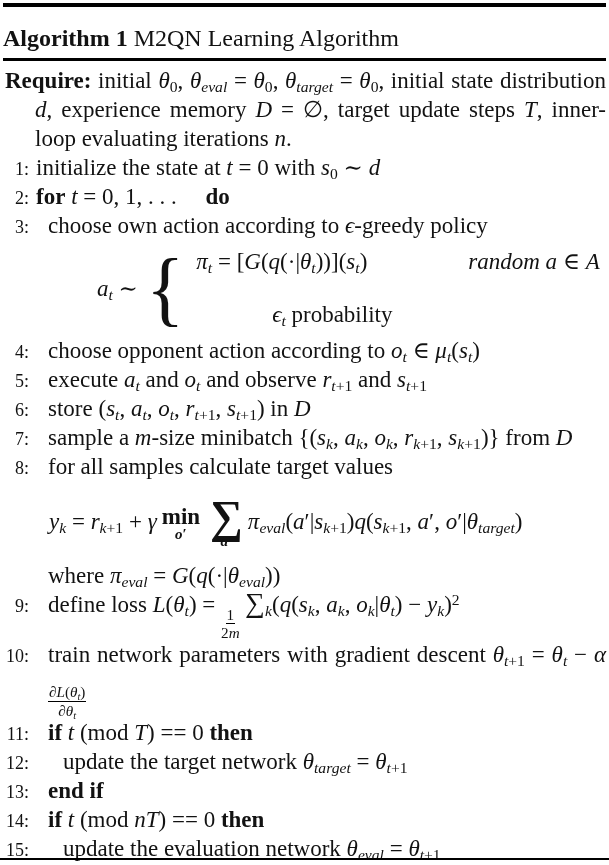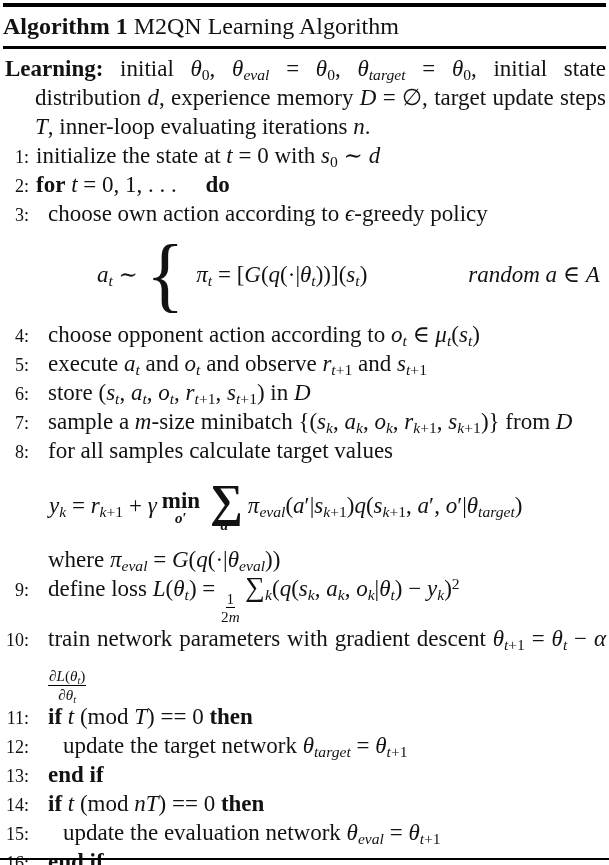--- a/index.html
+++ b/index.html
@@ -9,21 +9,21 @@
     font-family:"Liberation Serif","DejaVu Serif",serif;
     font-size:23px; box-sizing:border-box; padding:0 3px;
   }
   i { font-style:italic; }
   b { font-weight:bold; }
   sub { font-size:68%; line-height:0; vertical-align:-0.25em; }
   sup { font-size:68%; line-height:0; vertical-align:0.45em; }
   .rule-thick { border-top:4px solid #000; margin-top:3px; }
   .rule-mid   { border-top:3px solid #000; }
   .rule-bottom{ position:absolute; left:0; right:0; bottom:5px; border-top:2px solid #000; }
-  .algo-header { font-size:24px; padding:5px 0 6px 0; line-height:28px; }
+  .algo-header { font-size:24px; padding:17px 0 6px 0; line-height:28px; }
   .require {
     padding:5px 0 1px 32px; text-indent:-30px;
     text-align:justify; line-height:29px;
   }
   .line { display:flex; align-items:baseline; line-height:27px; }
   .lnum { flex:0 0 26px; text-align:right; font-size:18px; }
   .content { flex:1 1 auto; }
   .lvl0 { margin-left:7px; }
   .lvl1 { margin-left:19px; }
   .lvl2 { margin-left:34px; }
@@ -53,21 +53,21 @@
   <div class="rule-thick"></div>
 
   <div class="algo-header">
     <b>Algorithm 1</b>
     <span> </span>
     <span>M2QN Learning Algorithm</span>
   </div>
 
   <div class="rule-mid"></div>
 
-  <div class="require"><b>Learning:</b> <span>initial <i>θ</i><sub>0</sub>, <i>θ</i><sub><i>eval</i></sub> = <i>θ</i><sub>0</sub>, <i>θ</i><sub><i>target</i></sub> = <i>θ</i><sub>0</sub>, initial state distribution <i>d</i>, experience memory <i class="cal">D</i> = ∅, target update steps <i>T</i>, inner-loop evaluating iterations <i>n</i>.</span></div>
+  <div class="require"><b>Require:</b> <span>initial <i>θ</i><sub>0</sub>, <i>θ</i><sub><i>eval</i></sub> = <i>θ</i><sub>0</sub>, <i>θ</i><sub><i>target</i></sub> = <i>θ</i><sub>0</sub>, initial state distribution <i>d</i>, experience memory <i class="cal">D</i> = ∅, target update steps <i>T</i>, inner-loop evaluating iterations <i>n</i>.</span></div>
 
   <div class="line">
     <span class="lnum">1:</span>
     <span class="content lvl0">initialize the state at <i>t</i> = 0 with <i>s</i><sub>0</sub> ∼ <i>d</i></span>
   </div>
 
   <div class="line">
     <span class="lnum">2:</span>
     <span class="content lvl0"><b>for</b> <i>t</i> = 0, 1, . . .  <b>do</b></span>
   </div>
@@ -76,20 +76,21 @@
     <span class="lnum">3:</span>
     <span class="content lvl1">choose own action according to <i>ϵ</i>-greedy policy</span>
   </div>
 
   <div class="cases">
     <span class="lhs"><i>a</i><sub><i>t</i></sub> ∼</span>
     <span class="brace">{</span>
     <span class="crows">
       <span class="c1"><i>π</i><sub><i>t</i></sub> = [<i class="cal">G</i>(<i>q</i>(·|<i>θ</i><sub><i>t</i></sub>))](<i>s</i><sub><i>t</i></sub>)</span>
       <span class="c1"><i>random a</i> ∈ <i class="cal">A</i></span>
+      <span class="c2"><i>ϵ</i><sub><i>t</i></sub> probability</span>
     </span>
   </div>
 
   <div class="line">
     <span class="lnum">4:</span>
     <span class="content lvl1">choose opponent action according to <i>o</i><sub><i>t</i></sub> ∈ <i>μ</i><sub><i>t</i></sub>(<i>s</i><sub><i>t</i></sub>)</span>
   </div>
 
   <div class="line">
     <span class="lnum">5:</span>

